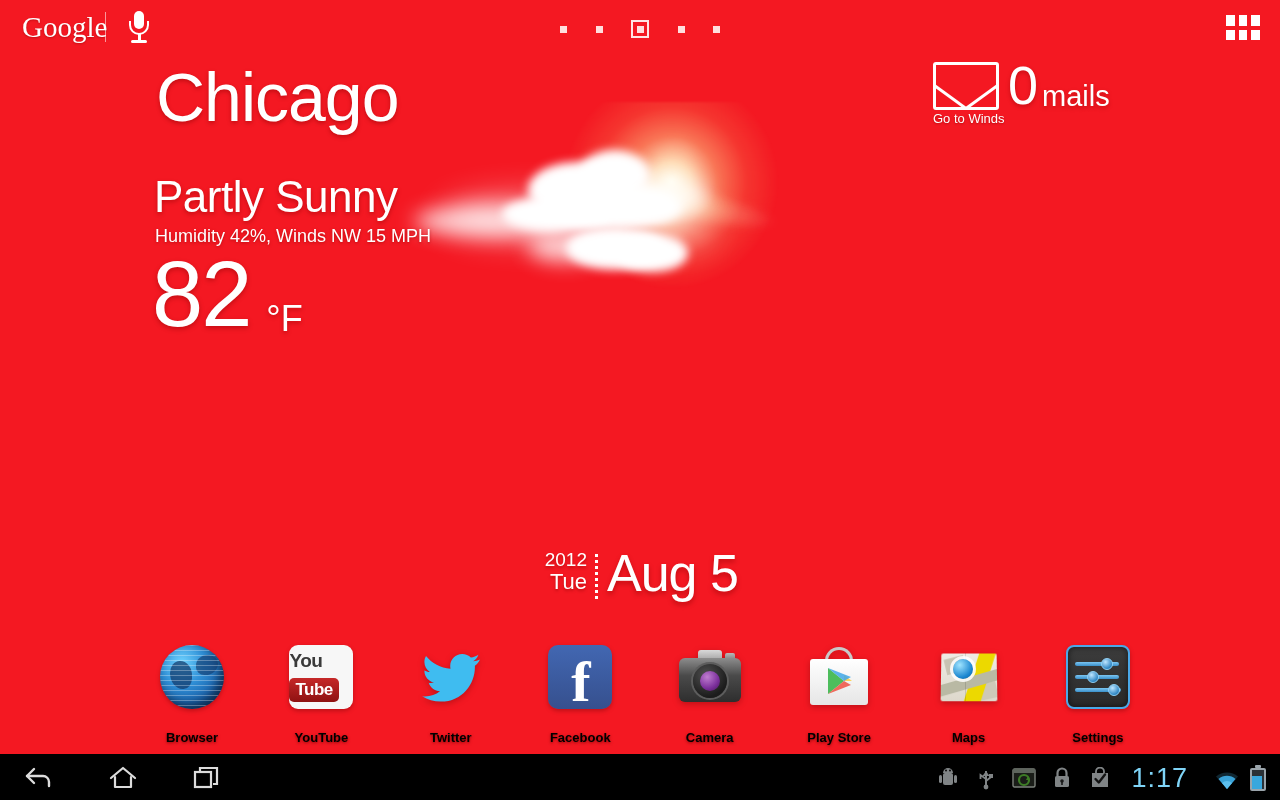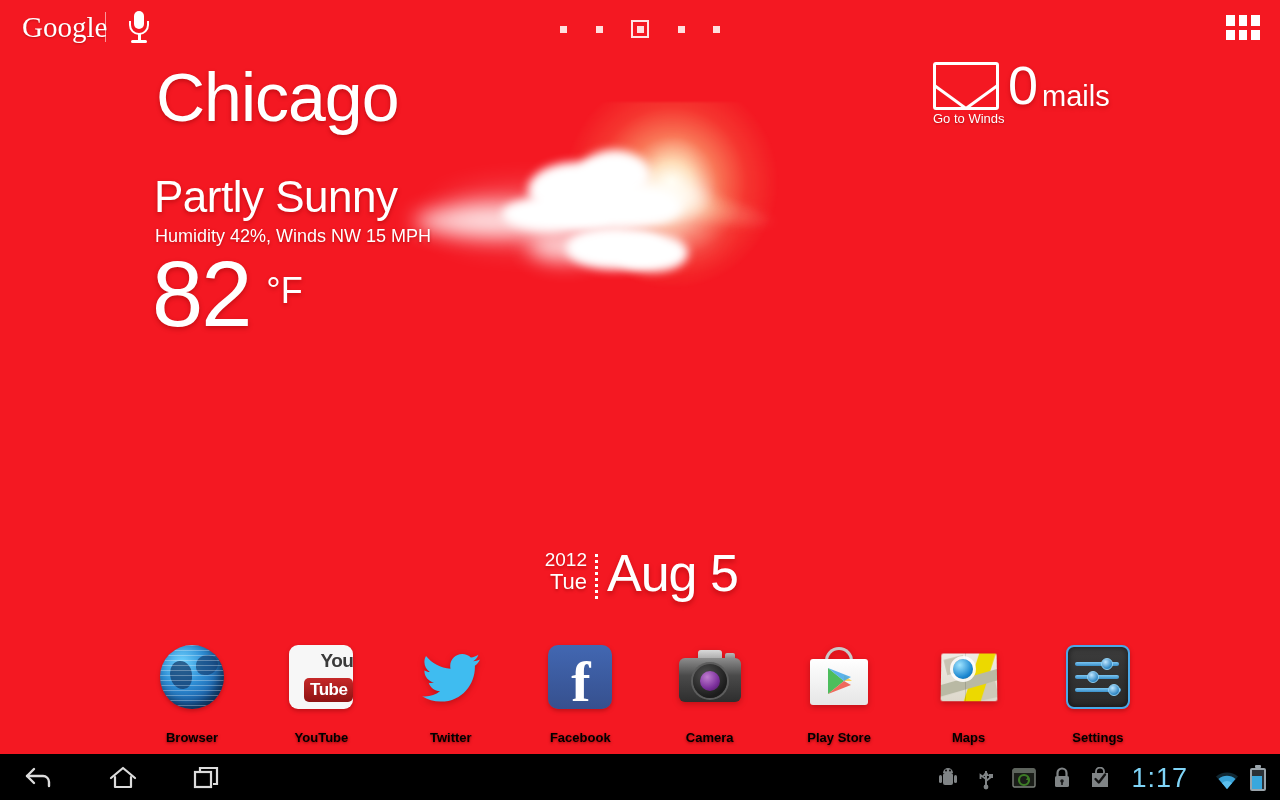--- a/index.html
+++ b/index.html
@@ -91,21 +91,21 @@
   .w-cond {
     position:absolute; left:2px; top:120px;
     font-size:44px; font-weight:400; color:#ffffff; letter-spacing:-.5px;
     text-shadow:0 2px 4px rgba(130,0,0,.45);
   }
   .w-detail {
     position:absolute; left:3px; top:174px;
     font-size:18px; color:#ffffff;
     text-shadow:0 1px 3px rgba(130,0,0,.5);
   }
-  .w-temp-row { position:absolute; left:0px; top:196px; display:flex; align-items:flex-start; }
+  .w-temp-row { position:absolute; left:0px; top:196px; display:flex; align-items:flex-end; }
   .w-temp {
     font-size:92px; font-weight:400; line-height:1; color:#ffffff; letter-spacing:-2px;
     text-shadow:0 2px 5px rgba(130,0,0,.45);
   }
   .w-unit {
     font-size:36px; color:#ffffff; margin-left:16px; margin-top:22px;
     text-shadow:0 2px 4px rgba(130,0,0,.45);
   }
 
   
@@ -182,21 +182,21 @@
   }
   .ic-browser .land2 {
     position:absolute; left:36px; top:10px; width:22px; height:20px;
     background:rgba(20,60,110,.65); border-radius:55% 45% 60% 40%;
   }
 
   
   .ic-youtube {
     background:#f7f7f7; border-radius:9px;
     box-shadow:0 2px 4px rgba(90,0,0,.35); display:flex;
-    flex-direction:column; align-items:flex-end; justify-content:center;gap:6px;
+    flex-direction:column; align-items:flex-start; justify-content:center;gap:6px;
   }
   .ic-youtube .you { color:#3a3a3a; font-size:19px; font-weight:bold; line-height:.95; letter-spacing:-.5px; }
   .ic-youtube .tube {
     margin-top:2px; background:linear-gradient(#c62828,#8e1212);
     color:#fff; font-size:17px; font-weight:bold; line-height:1;
     padding:3px 6px 4px; border-radius:5px; letter-spacing:-.5px;
   }
 
   
   .ic-twitter svg { display:block; filter:drop-shadow(0 2px 3px rgba(90,0,0,.35)); }

